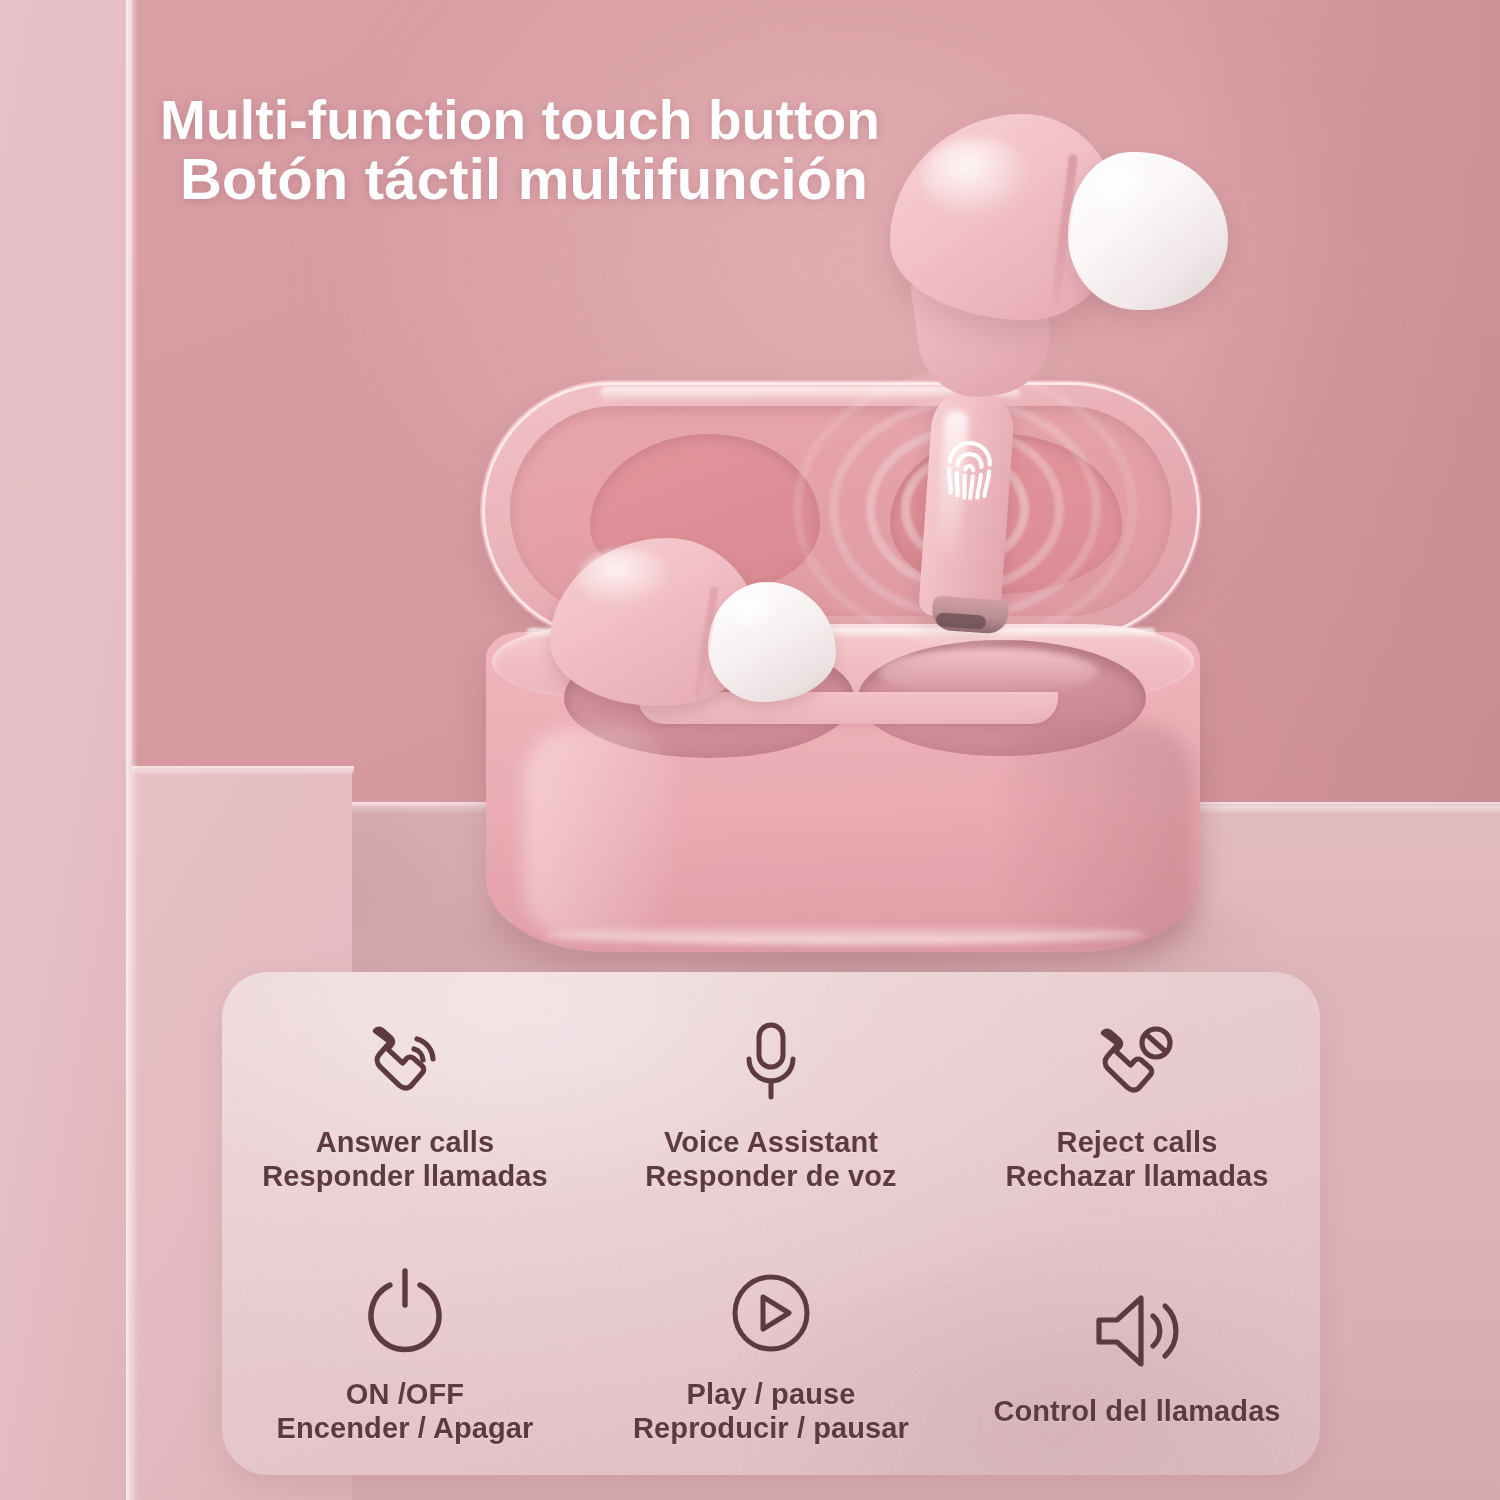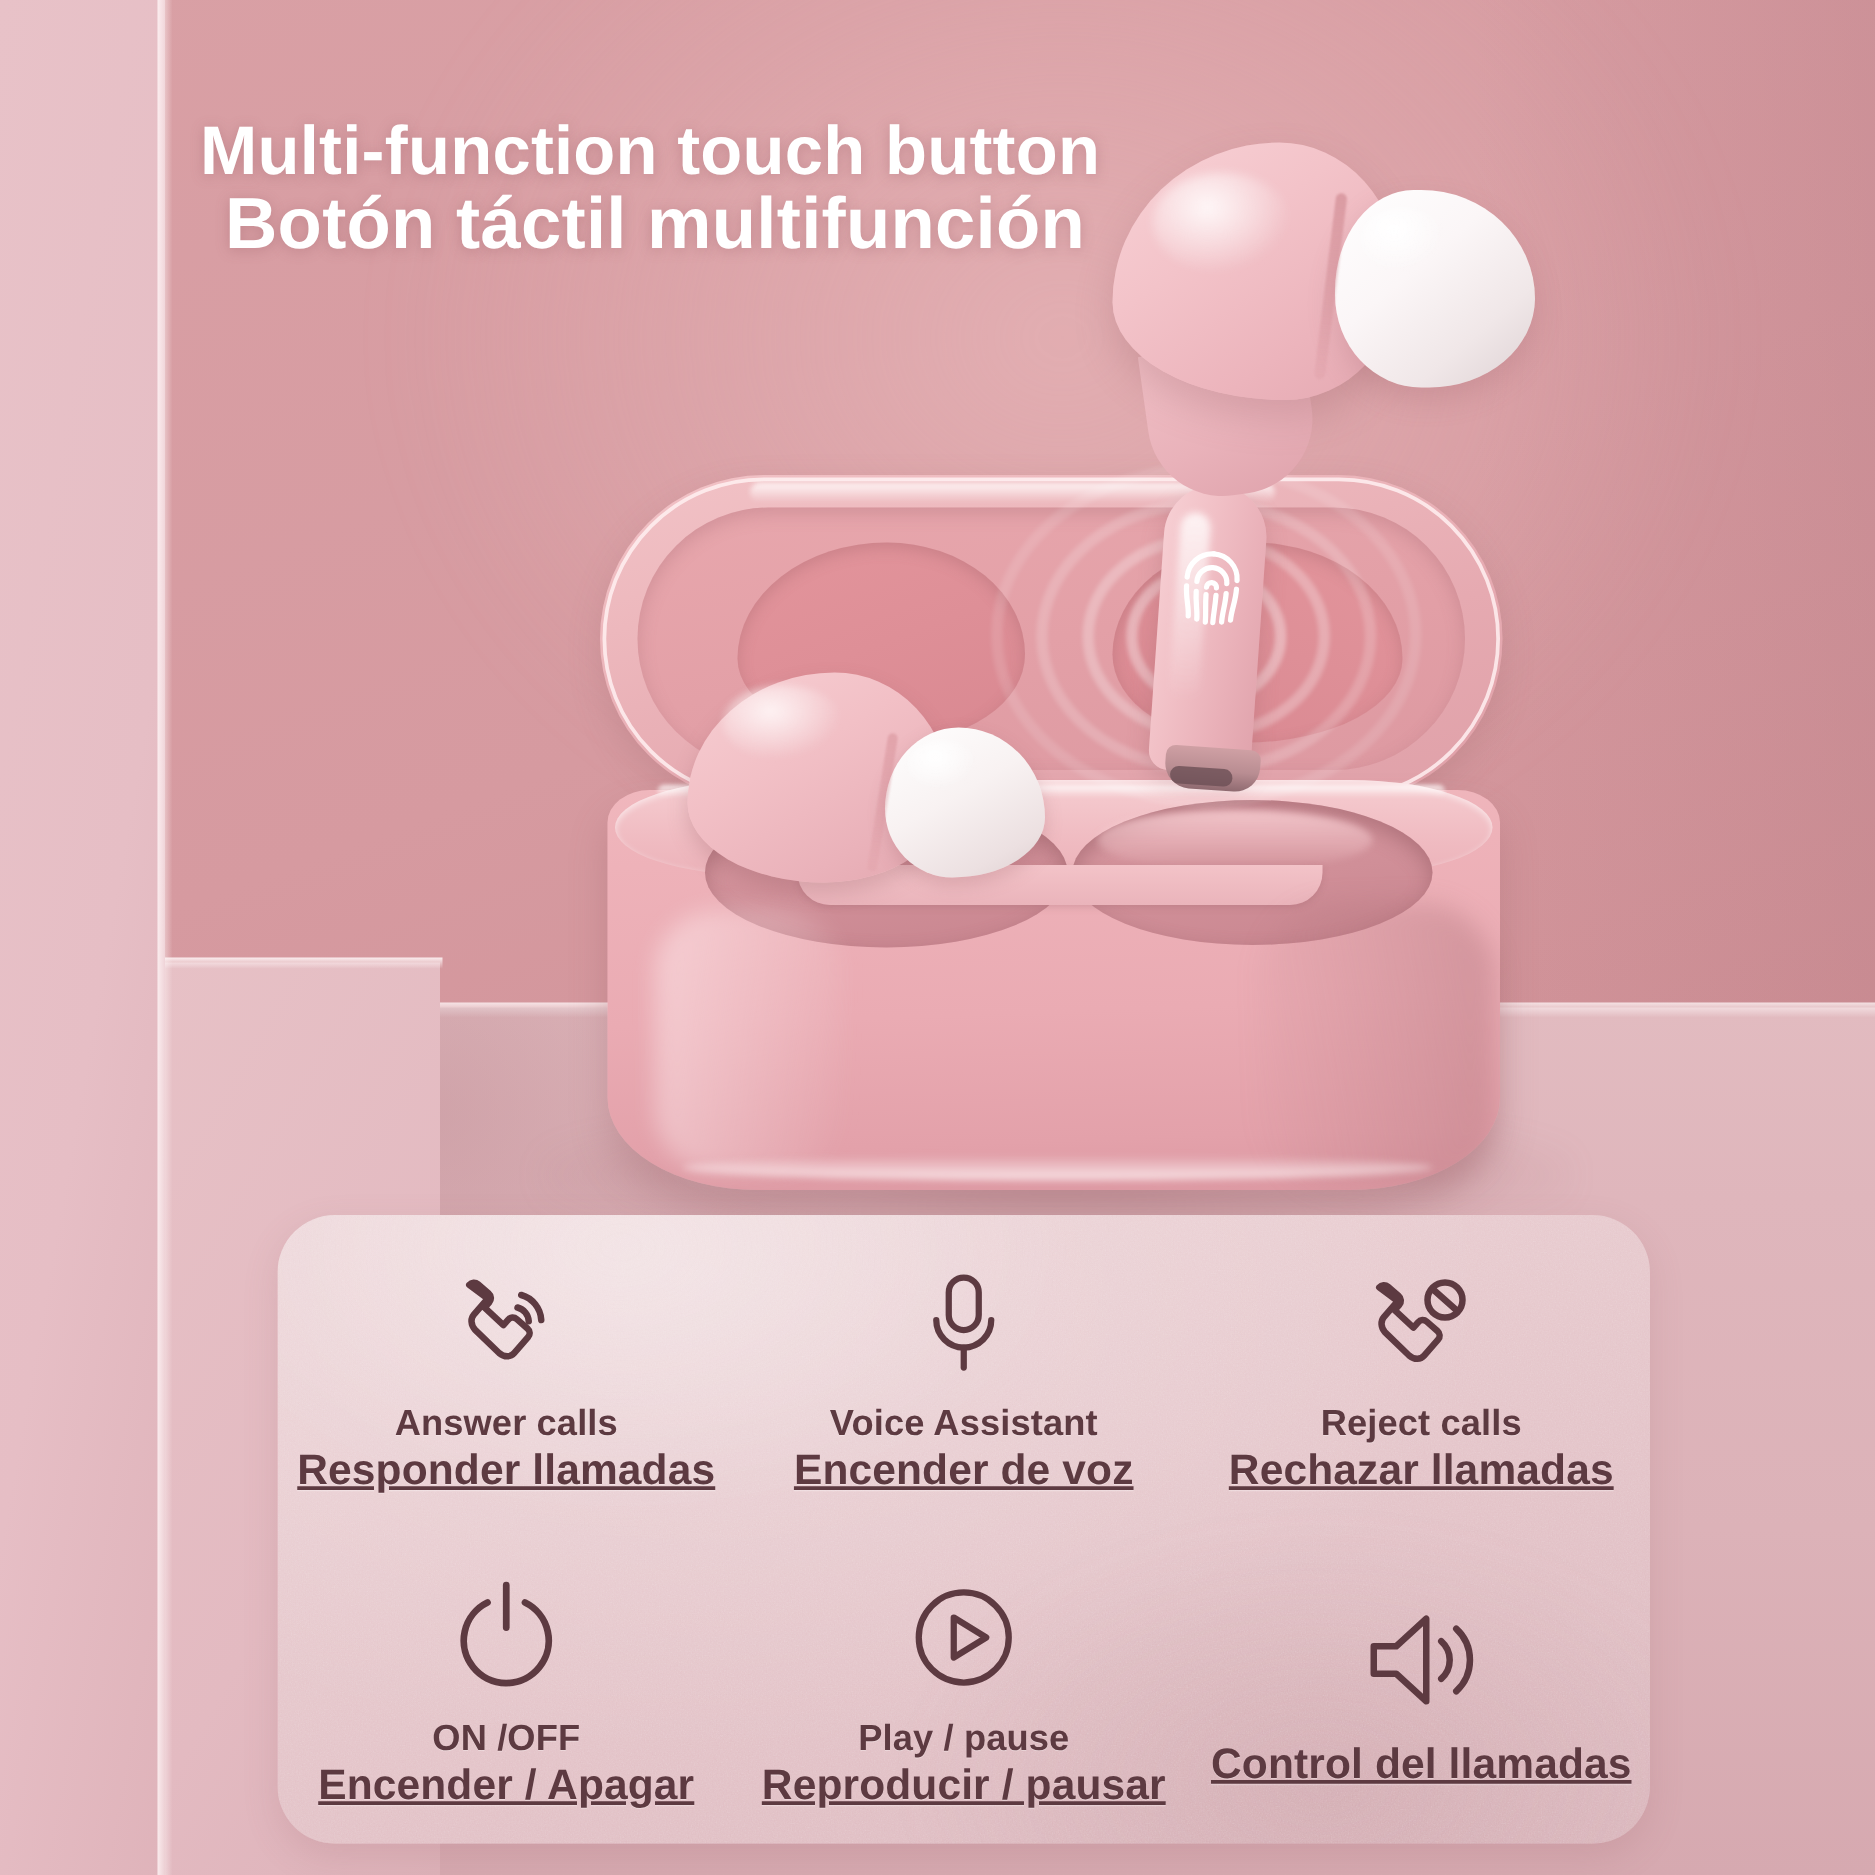--- a/index.html
+++ b/index.html
@@ -325,21 +325,21 @@
   }
   .cell-icon{
     height:104px;display:flex;align-items:flex-end;justify-content:center;
     margin-bottom:14px;
   }
   .cap{
     color:#5d3a41;text-align:center;line-height:1.18;
     text-shadow:0 1px 0 rgba(255,255,255,.30);
   }
   .cap-en{font-size:29px;font-weight:600;letter-spacing:.1px;}
-  .cap-es{font-size:34px;font-weight:600;letter-spacing:.1px;text-decoration:underline;}
+  .cap-es{font-size:29px;font-weight:600;letter-spacing:.1px;}
   .r2cell .cell-icon{margin-bottom:16px;}
 </style>
 </head>
 <body>
 
 <div class="stage">
 
   <div class="bg-wall"></div>
   <div class="bg-wall-glow"></div>
   <div class="bg-wall-rightdark"></div>
@@ -456,21 +456,21 @@
       <div class="cell">
         <div class="cell-icon">
           <svg width="74" height="90" viewBox="0 0 74 90" fill="none" stroke="#5d3a41" stroke-width="5" stroke-linecap="round" stroke-linejoin="round">
             <rect x="25" y="8" width="24" height="42" rx="12"></rect>
             <path d="M15 42 a22 22 0 0 0 44 0"></path>
             <path d="M37 64 v16"></path>
           </svg>
         </div>
         <div class="cap">
           <div class="cap-en">Voice Assistant</div>
-          <div class="cap-es">Encender de voz</div>
+          <div class="cap-es">Responder de voz</div>
         </div>
       </div>
 
       <div class="cell">
         <div class="cell-icon">
           <svg width="90" height="86" viewBox="0 0 90 86" fill="none" stroke="#5d3a41" stroke-width="5.2" stroke-linecap="round" stroke-linejoin="round">
             <path d="M28 14 L16 26 c-3 3 -3 8 0 12 l18 20 c4 4 9 4 12 1 l12 -12 c2 -2 2 -5 0 -7 l-8 -8 c-2 -2 -5 -2 -7 0 l-4 4 -14 -15 4 -4 c2 -2 2 -5 0 -7 l-8 -8 c-2 -2 -5 -2 -7 0 z" transform="translate(0,8) rotate(-4 40 40)"></path>
             <circle cx="64" cy="22" r="14"></circle>
             <path d="M55 14 L73 30"></path>
           </svg>

